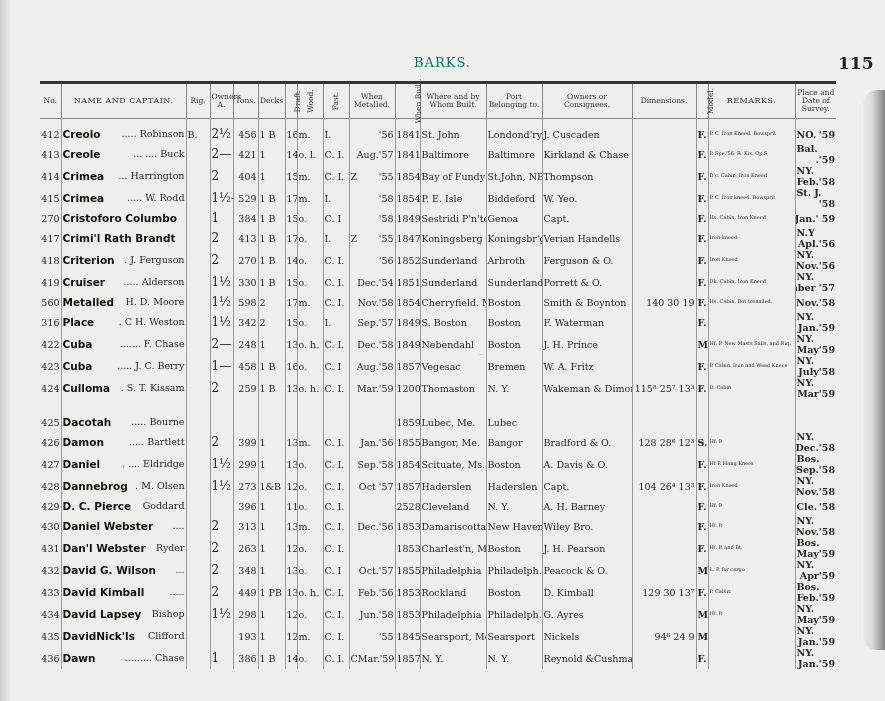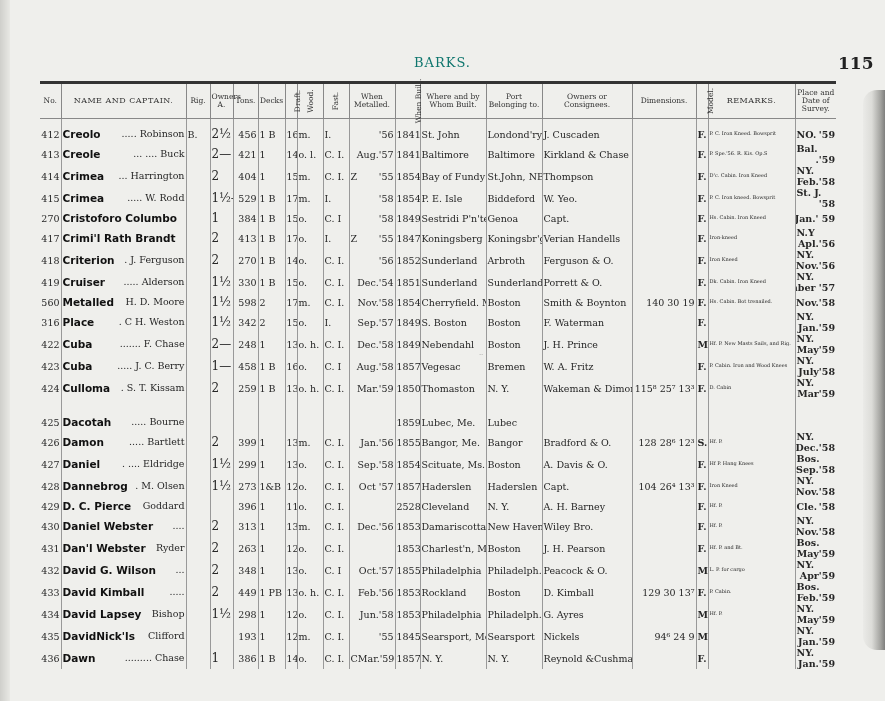--- a/index.html
+++ b/index.html
@@ -376,21 +376,21 @@
           <td>424</td>
           <td><span class="name">Culloma</span><span class="capt">. S. T. Kissam</span><span class="sub"></span></td>
           <td></td>
           <td class="cls">2</td>
           <td class="r">259</td>
           <td>1 B</td>
           <td>13</td>
           <td>o. h.</td>
           <td>C. I.</td>
           <td class="r"><span style="float:left"></span><span>Mar.'59</span></td>
-          <td>1850</td>
+          <td>1200</td>
           <td><span>Thomaston</span><span class="sub" style="top:auto;bottom:-5px">J &amp; C. C. Morton</span></td>
           <td>N. Y.</td>
           <td>Wakeman &amp; Dimon</td>
           <td class="r">115⁸ 25⁷ 13³</td>
           <td class="model">F.</td>
           <td class="rem">D. Cabin</td>
           <td class="survey"><span>NY.</span><span class="yr">Mar'59</span></td>
         </tr>
         <tr class="spacer">
           <td></td>

